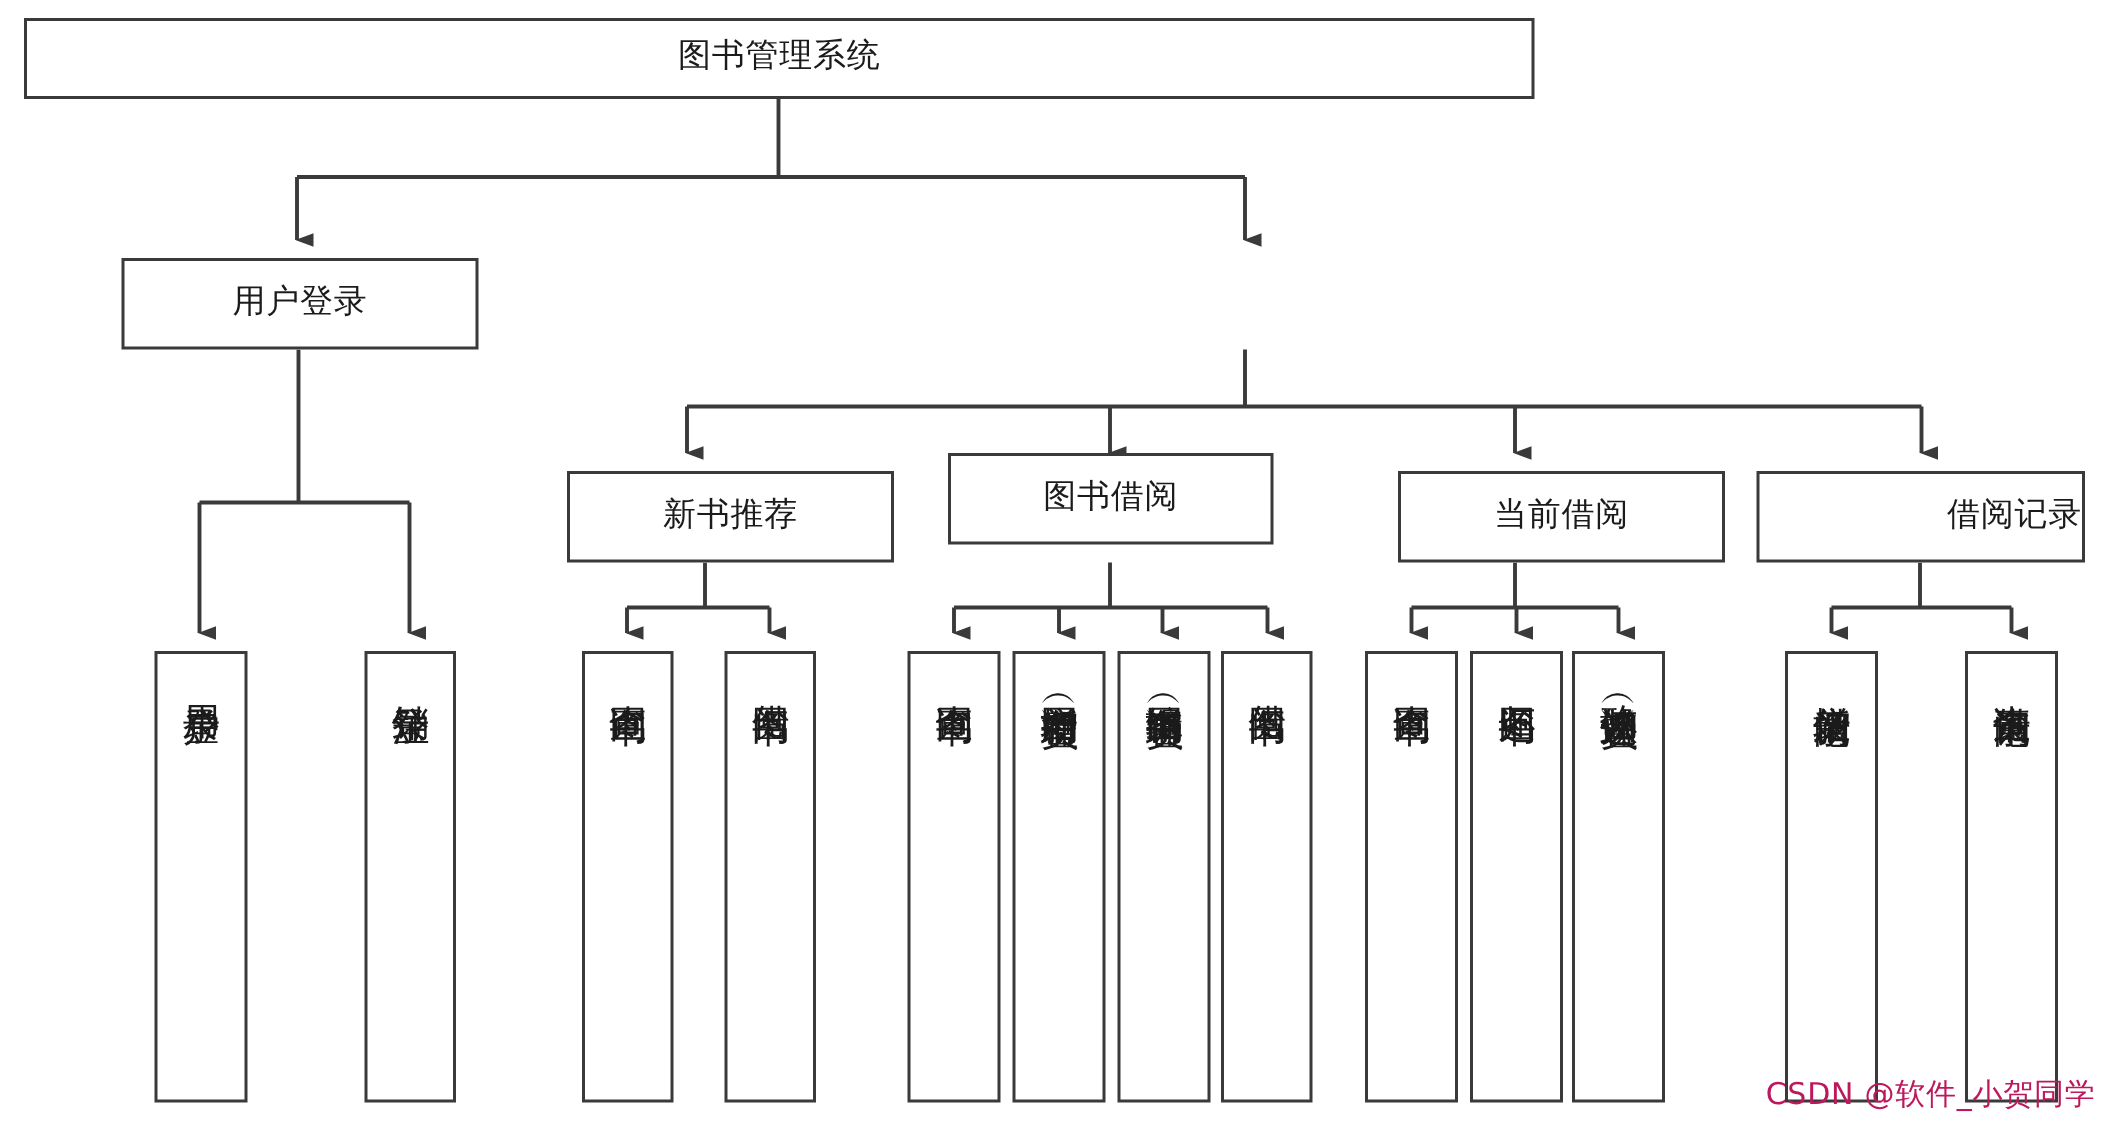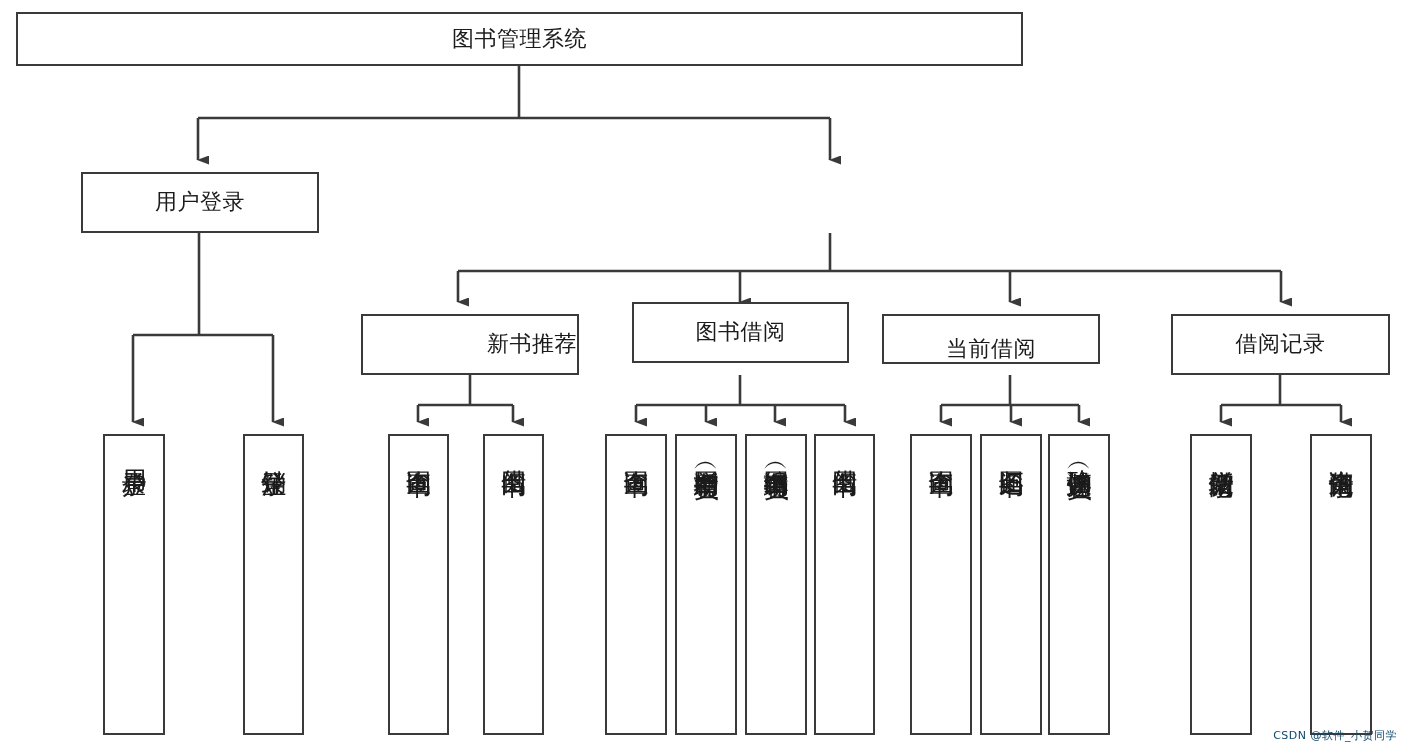--- a/index.html
+++ b/index.html
@@ -55,22 +55,22 @@
     writing-mode: vertical-rl;
     text-orientation: upright;
     font-size: 25px;
     line-height: 1.02;
     letter-spacing: 1px;
   }
   #watermark {
     position: absolute;
     right: 8px;
     bottom: 4px;
-    font-size: 11px;
-    color: #0c4a6e;
+    font-size: 20px;
+    color: #be185d;
     letter-spacing: 0.5px;
     z-index: 5;
     white-space: nowrap;
   }
 </style>
 </head>
 <body>
 
 <div id="canvas">
 
@@ -110,38 +110,38 @@
         <path d="M941,405 L941,422" marker-end="url(#arrowhead)"></path>
         <path d="M1011,405 L1011,422" marker-end="url(#arrowhead)"></path>
         <path d="M1079,405 L1079,422" marker-end="url(#arrowhead)"></path>
         <path d="M1280,375 L1280,405"></path>
         <path d="M1221,405 L1341,405"></path>
         <path d="M1221,405 L1221,422" marker-end="url(#arrowhead)"></path>
         <path d="M1341,405 L1341,422" marker-end="url(#arrowhead)"></path>
       </g>
   </svg>
 
-  <div class="node horiz" id="node-root" style="left: 16px; top: 12px; width: 1007px; height: 54px;">
+  <div class="node horiz" id="node-root" style="left: 16px; top: 12px; width: 1007px; height: 54px; font-family: Liberation Mono, monospace;">
     <span class="label">图书管理系统</span>
   </div>
 
   <div class="node horiz" id="node-l1-0" style="left: 81px; top: 172px; width: 238px; height: 61px;">
     <span class="label">用户登录</span>
   </div>
 
-  <div class="node horiz" id="node-l2-0" style="left: 361px; top: 314px; width: 218px; height: 61px; justify-content: flex-end;">
+  <div class="node horiz" id="node-l2-0" style="left: 378px; top: 314px; width: 218px; height: 61px;">
     <span class="label">新书推荐</span>
   </div>
   <div class="node horiz" id="node-l2-1" style="left: 632px; top: 302px; width: 217px; height: 61px;">
     <span class="label">图书借阅</span>
   </div>
-  <div class="node horiz" id="node-l2-2" style="left: 882px; top: 314px; width: 218px; height: 50px; align-items: flex-end;">
+  <div class="node horiz" id="node-l2-2" style="left: 932px; top: 314px; width: 218px; height: 61px;">
     <span class="label">当前借阅</span>
   </div>
-  <div class="node horiz" id="node-l2-3" style="left: 1171px; top: 314px; width: 219px; height: 61px;">
+  <div class="node horiz" id="node-l2-3" style="left: 1171px; top: 314px; width: 219px; height: 61px; justify-content: flex-end;">
     <span class="label">借阅记录</span>
   </div>
 
   <div class="node vert" id="node-leaf-0" style="left: 103px; top: 434px; width: 62px; height: 301px;">
     <span class="label">用户登录</span>
   </div>
   <div class="node vert" id="node-leaf-1" style="left: 243px; top: 434px; width: 61px; height: 301px;">
     <span class="label">注销登录</span>
   </div>
   <div class="node vert" id="node-leaf-2" style="left: 388px; top: 434px; width: 61px; height: 301px;">

